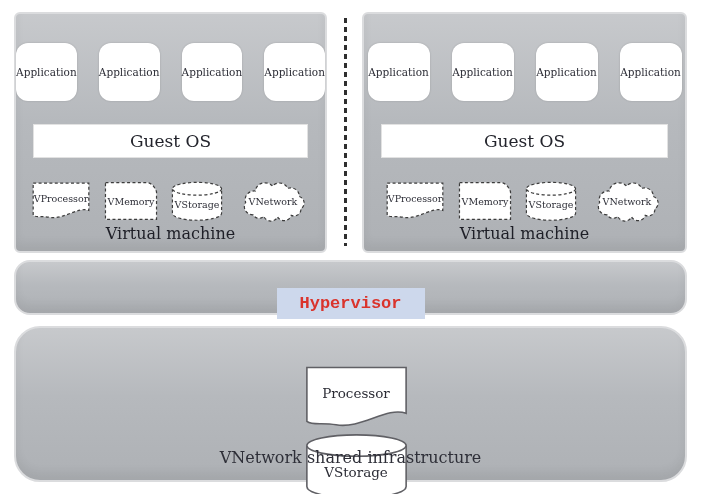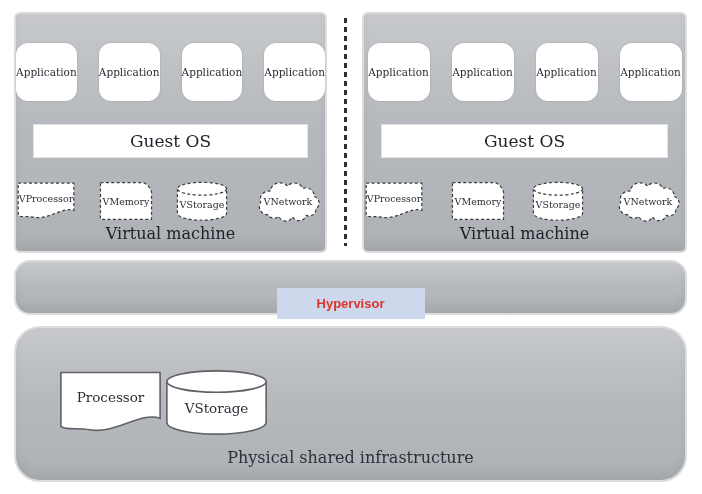--- a/index.html
+++ b/index.html
@@ -43,21 +43,21 @@
     width:62px;height:58px;background:var(--shape-fill);border-radius:12px;
     display:flex;align-items:center;justify-content:center;
     font-size:10.5px;color:var(--text-dark);
     box-shadow:0 0 2px rgba(0,0,0,0.18);
   }
   .guest-os-bar{
     height:34px;margin:23px 17px 14px;background:var(--shape-fill);
     border:1px solid #e2e2e2;display:flex;align-items:center;justify-content:center;
     font-size:17px;color:#23242c;
   }
-  .vres-row{display:flex;justify-content:space-between;align-items:center;gap:13px;margin-top:20px;height:46px}
+  .vres-row{display:flex;justify-content:center;align-items:center;gap:13px;margin-top:20px;height:46px}
   .vm-caption{text-align:center;font-size:16px;color:#1e1f27}
   
   .shape{position:relative;flex:none}
   .shape svg{display:block;width:100%;height:100%;overflow:visible}
   .shape path,.shape ellipse{fill:var(--shape-fill);stroke:var(--solid-stroke);stroke-width:1.6;vector-effect:non-scaling-stroke}
   .shape.dashed path,.shape.dashed ellipse{stroke:var(--dashed-stroke);stroke-width:1.2;stroke-dasharray:3 2.4}
   .shape-lbl{
     position:absolute;inset:0;display:flex;align-items:center;justify-content:center;
     color:var(--text-dark);white-space:nowrap;
   }
@@ -69,32 +69,32 @@
   .v-doc{width:60px;height:40px}
   .v-fold{width:54px;height:40px}
   .v-cyl{width:52px;height:42px}
   .v-cloud{width:74px;height:46px}
   
   .p-doc{width:107px;height:67px}
   .p-fold{width:105px;height:73px}
   .p-cyl{width:105px;height:70px}
   .p-cloud{width:117px;height:68px}
   .phys-row{
-    display:flex;align-items:center;
-    padding:0 30px 0 41px;margin-top:36px;height:76px;
+    display:flex;justify-content:space-between;align-items:center;
+    padding:0 30px 0 41px;margin-top:36px;height:76px;flex-direction:column;
   }
   .phys-caption{
     position:absolute;left:0;right:0;bottom:13px;text-align:center;
     font-size:16px;color:#2e2f38;
   }
   
   .hyp-label{
     width:148px;height:31px;background:var(--hypervisor-label-bg);
     display:flex;align-items:center;justify-content:center;
-    font-family:Liberation Sans, sans-serif;font-weight:bold;font-size:13px;
+    font-family:Liberation Mono, monospace;font-weight:bold;font-size:17px;
     color:var(--hypervisor-label-text);
     margin-top:32px;
   }
 </style>
 </head>
 <body>
 
 <div class="canvas">
 
   <div class="panel vm-panel vm-1">
@@ -204,16 +204,16 @@
         <span class="shape-lbl lbl-doc">Processor</span>
       </div>
       <div class="shape p-shape p-cyl">
         <svg viewBox="0 0 110 72" preserveAspectRatio="none">
           <path d="M3,15 v42 a52,12 0 0 0 104,0 v-42"></path>
           <ellipse cx="55" cy="15" rx="52" ry="11"></ellipse>
         </svg>
         <span class="shape-lbl lbl-cyl">VStorage</span>
       </div>
     </div>
-    <div class="phys-caption">Physical shared infrastructure</div>
+    <div class="phys-caption">VNetwork shared infrastructure</div>
   </div>
 
 </div>
 
 </body></html>

